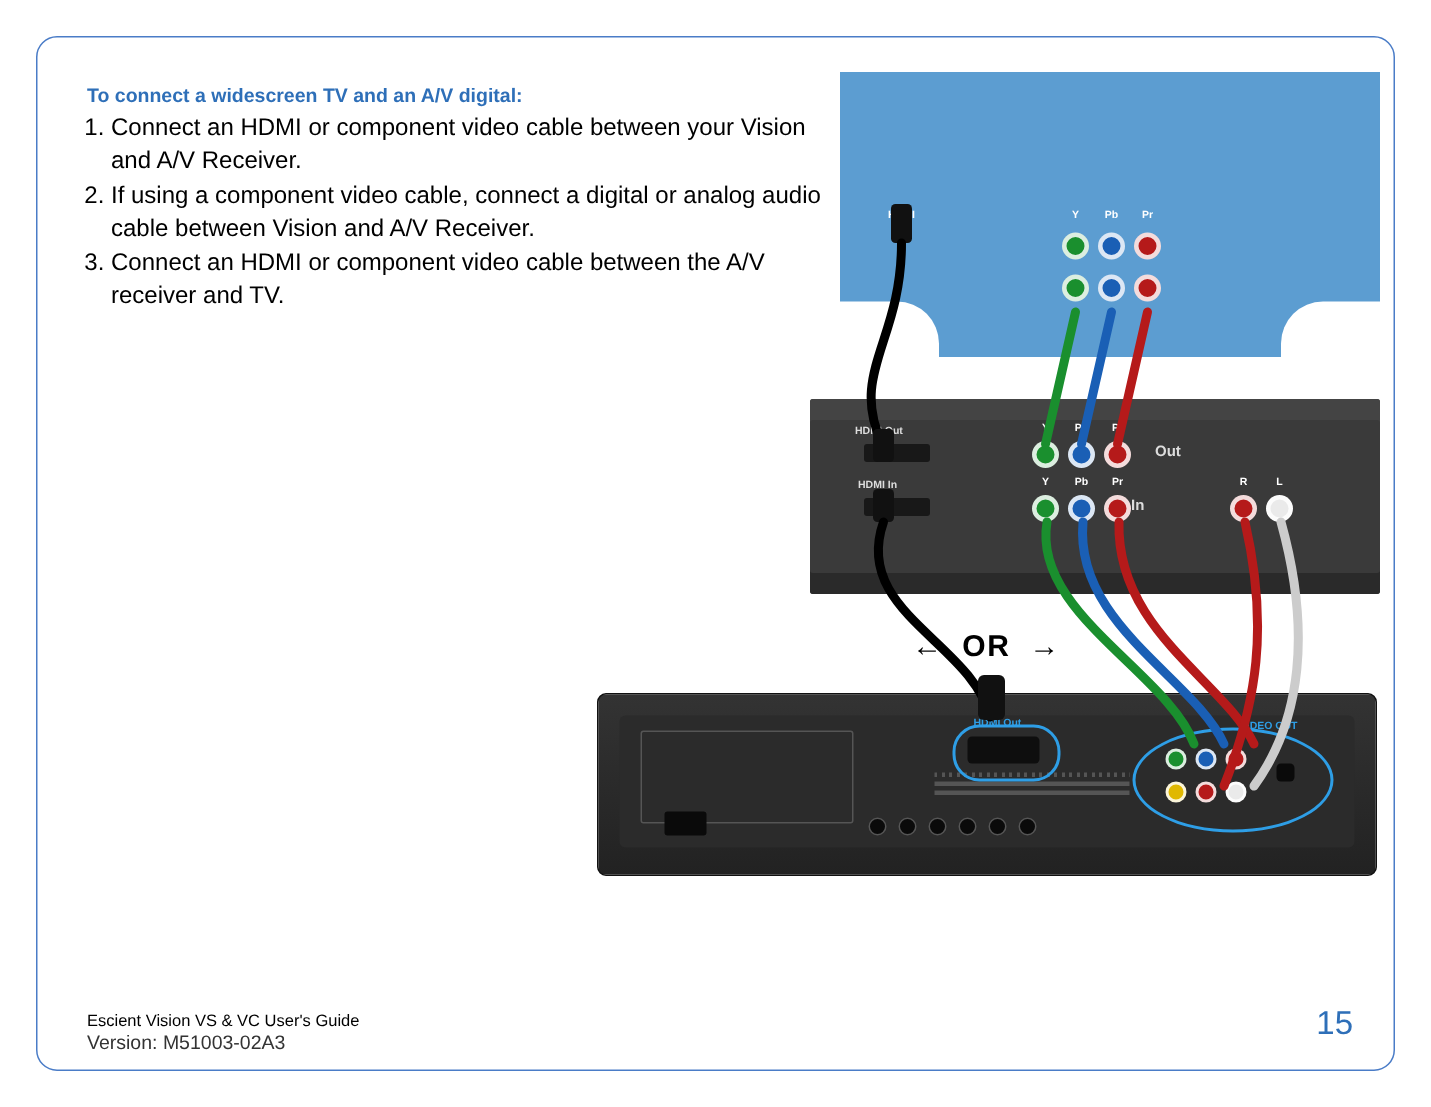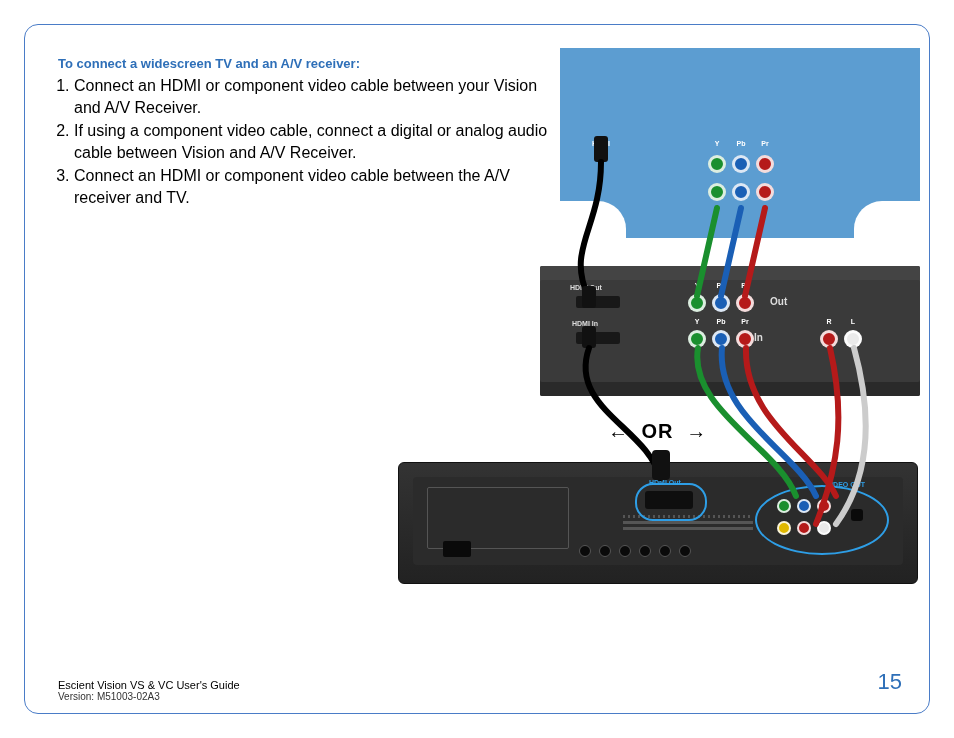--- a/index.html
+++ b/index.html
@@ -4,21 +4,21 @@
 <style>
   html,body{margin:0;padding:0;font-family:"Segoe UI",Arial,sans-serif;background:#fff;color:#000}
   .page{width:954px;height:738px;position:relative;box-sizing:border-box}
   .frame{position:absolute;left:24px;right:24px;top:24px;bottom:24px;border:1.5px solid #4a7cc7;border-radius:14px}
   .content{position:absolute;left:58px;top:56px;width:510px}
   .section-title{color:#2e6fb8;font-weight:700;font-size:13px;margin:0 0 4px 0}
   ol.steps{margin:0;padding-left:16px;font-size:16px;line-height:1.35}
   ol.steps li{margin:0 0 2px 0}
   .footer{position:absolute;left:58px;bottom:36px;font-size:11px}
   .footer .guide{font-size:11px}
-  .footer .ver{font-size:10px;color:#333}
+  .footer .ver{font-size:13px;color:#333}
   .pagenum{position:absolute;right:52px;bottom:43px;color:#2e6fb8;font-size:22px;font-weight:400}
 
   
   .diagram{position:absolute;left:398px;top:48px;width:522px;height:594px}
 
   
   .tv{position:absolute;left:162px;top:0;width:360px;height:190px;background:#5c9dd1}
   .tv .stand-cut-l{position:absolute;left:0;bottom:-1px;width:66px;height:38px;background:#fff;border-top-right-radius:28px}
   .tv .stand-cut-r{position:absolute;right:0;bottom:-1px;width:66px;height:38px;background:#fff;border-top-left-radius:28px}
   .tv-label{position:absolute;font-size:7px;color:#fff;font-weight:700}
@@ -83,21 +83,21 @@
   .cable.white{stroke:#ccc}
   .plug{fill:#111}
 </style>
 </head>
 <body>
 
 <div class="page">
   <div class="frame"></div>
 
   <div class="content">
-    <p class="section-title">To connect a widescreen TV and an A/V receiver:</p>
+    <p class="section-title">To connect a widescreen TV and an A/V digital:</p>
     <ol class="steps">
       <li>Connect an HDMI or component video cable between your Vision and A/V Receiver.</li>
       <li>If using a component video cable, connect a digital or analog audio cable between Vision and A/V Receiver.</li>
       <li>Connect an HDMI or component video cable between the A/V receiver and TV.</li>
     </ol>
   </div>
 
   <div class="diagram">
 
     <div class="tv">

